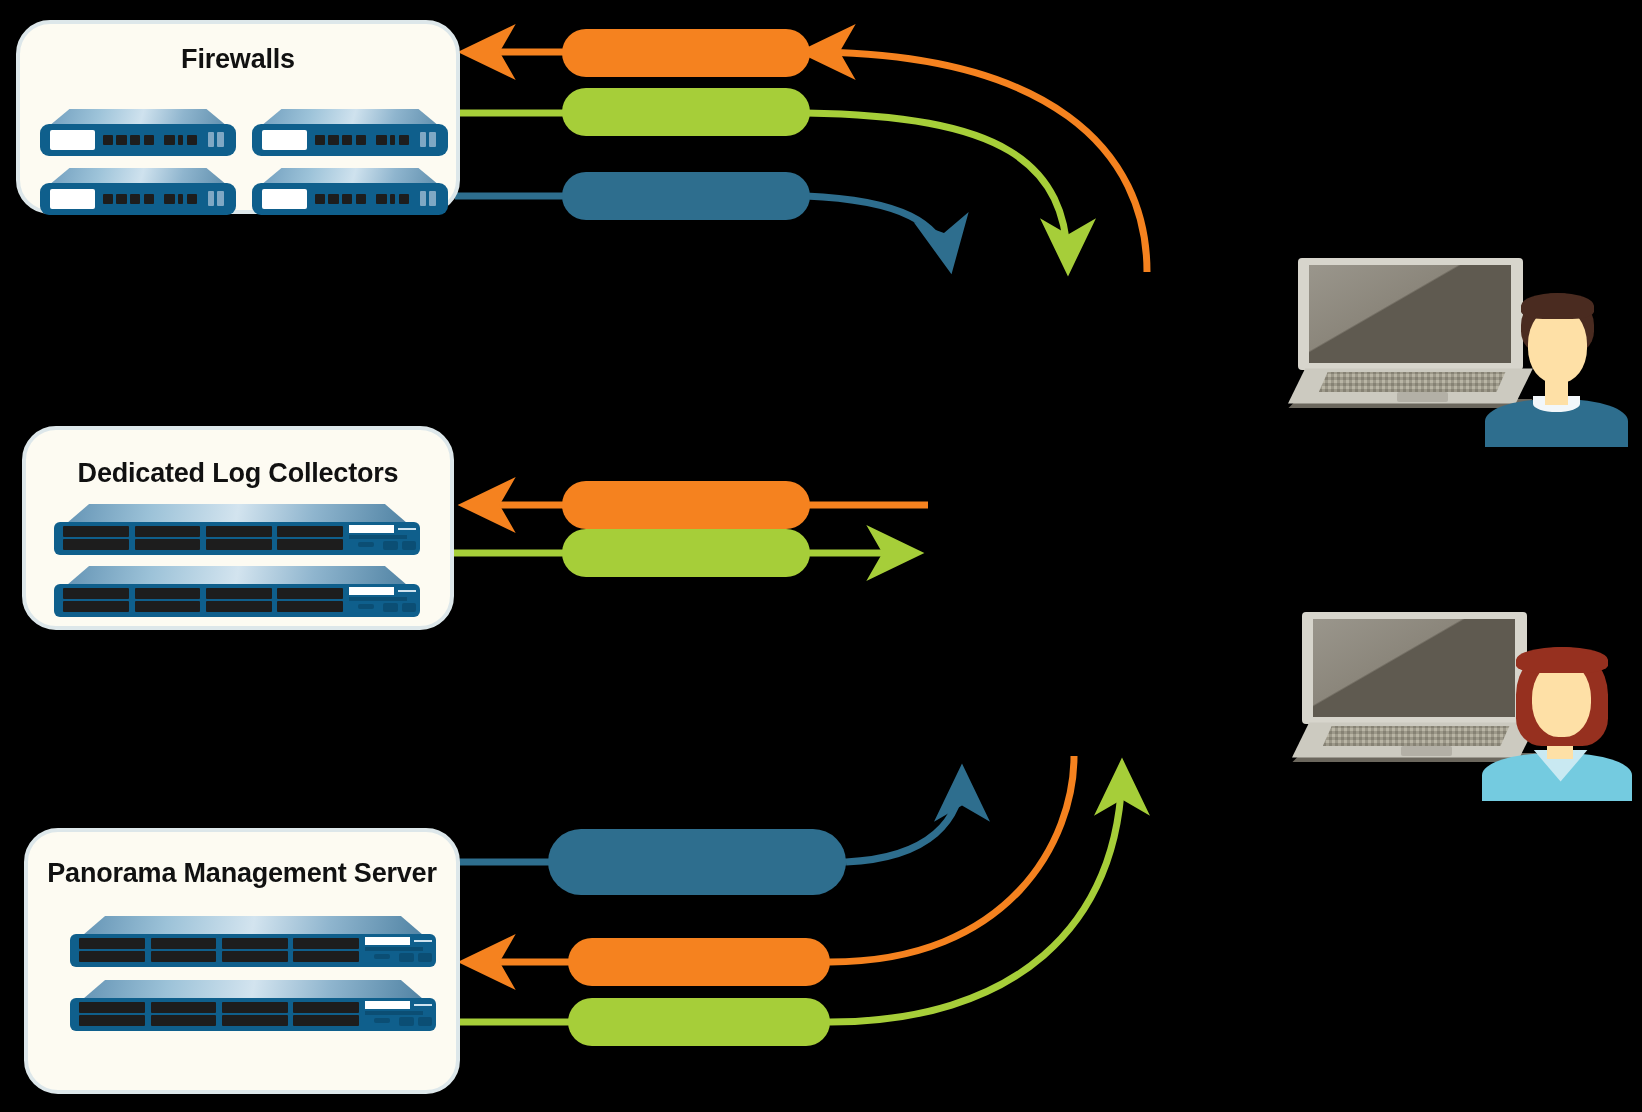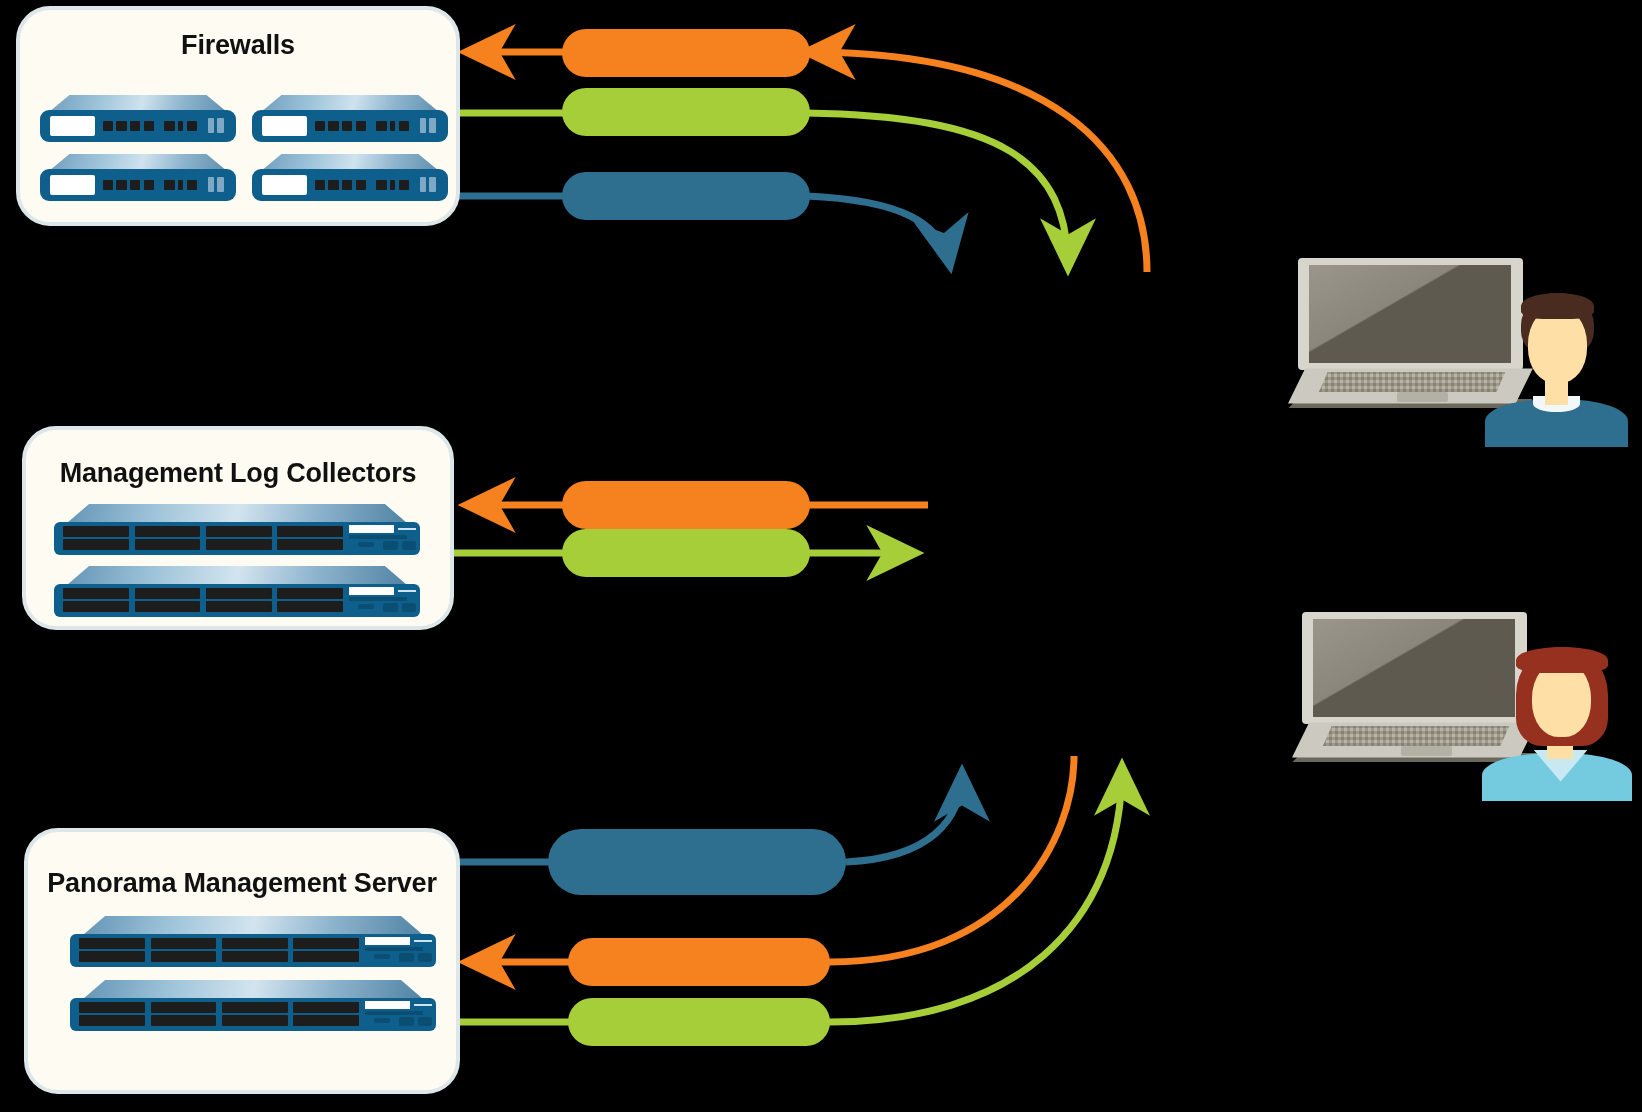--- a/index.html
+++ b/index.html
@@ -186,21 +186,21 @@
   <div class="pill" style="left:562px;top:88px;width:248px;height:48px;background:#A6CE39;"></div>
   <div class="pill" style="left:562px;top:172px;width:248px;height:48px;background:#2E6E8E;"></div>
 
   <div class="pill" style="left:562px;top:481px;width:248px;height:48px;background:#F5821F;"></div>
   <div class="pill" style="left:562px;top:529px;width:248px;height:48px;background:#A6CE39;"></div>
 
   <div class="pill" style="left:548px;top:829px;width:298px;height:66px;background:#2E6E8E;"></div>
   <div class="pill" style="left:568px;top:938px;width:262px;height:48px;background:#F5821F;"></div>
   <div class="pill" style="left:568px;top:998px;width:262px;height:48px;background:#A6CE39;"></div>
 
-  <div class="card" style="left:16px;top:6px;width:444px;height:220px;">
+  <div class="card" style="left:16px;top:20px;width:444px;height:194px;">
     <div class="card-title" style="top:20px;font-size:27px;">Firewalls</div>
 
     <div class="fw" style="left:20px;top:85px;width:196px;height:50px;">
       <div class="top"></div>
       <div class="body">
         <div class="lcd"></div>
         <div class="port" style="left:32%;"></div>
         <div class="port" style="left:39%;"></div>
         <div class="port" style="left:46%;"></div>
         <div class="port" style="left:53%;"></div>
@@ -255,21 +255,21 @@
         <div class="port" style="left:63.5%;"></div>
         <div class="port thin" style="left:70.5%;"></div>
         <div class="port" style="left:75%;"></div>
         <div class="led" style="left:85.5%;"></div>
         <div class="led" style="left:90.5%;"></div>
       </div>
     </div>
   </div>
 
   <div class="card" style="left:22px;top:426px;width:432px;height:204px;">
-    <div class="card-title" style="top:28px;font-size:27px;">Management Log Collectors</div>
+    <div class="card-title" style="top:28px;font-size:27px;">Dedicated Log Collectors</div>
 
     <div class="lc" style="left:28px;top:74px;width:366px;height:52px;">
       <div class="top"></div>
       <div class="body">
         <div class="slot" style="left:2.5%;top:12%;width:18%;height:34%;"></div>
         <div class="slot" style="left:22%;top:12%;width:18%;height:34%;"></div>
         <div class="slot" style="left:41.5%;top:12%;width:18%;height:34%;"></div>
         <div class="slot" style="left:61%;top:12%;width:18%;height:34%;"></div>
         <div class="slot" style="left:2.5%;top:52%;width:18%;height:34%;"></div>
         <div class="slot" style="left:22%;top:52%;width:18%;height:34%;"></div>
@@ -299,21 +299,21 @@
         <div class="bar" style="left:94%;top:20%;width:5%;height:6%;"></div>
         <div class="dot" style="left:80.5%;top:40%;width:16%;height:12%;"></div>
         <div class="sq" style="left:83%;top:62%;width:4.5%;height:14%;"></div>
         <div class="sq" style="left:90%;top:58%;width:4%;height:26%;"></div>
         <div class="sq" style="left:95%;top:58%;width:4%;height:26%;"></div>
       </div>
     </div>
   </div>
 
   <div class="card" style="left:24px;top:828px;width:436px;height:266px;">
-    <div class="card-title" style="top:36px;font-size:27px;">Panorama Management Server</div>
+    <div class="card-title" style="top:26px;font-size:27px;">Panorama Management Server</div>
 
     <div class="lc" style="left:42px;top:84px;width:366px;height:52px;">
       <div class="top"></div>
       <div class="body">
         <div class="slot" style="left:2.5%;top:12%;width:18%;height:34%;"></div>
         <div class="slot" style="left:22%;top:12%;width:18%;height:34%;"></div>
         <div class="slot" style="left:41.5%;top:12%;width:18%;height:34%;"></div>
         <div class="slot" style="left:61%;top:12%;width:18%;height:34%;"></div>
         <div class="slot" style="left:2.5%;top:52%;width:18%;height:34%;"></div>
         <div class="slot" style="left:22%;top:52%;width:18%;height:34%;"></div>

